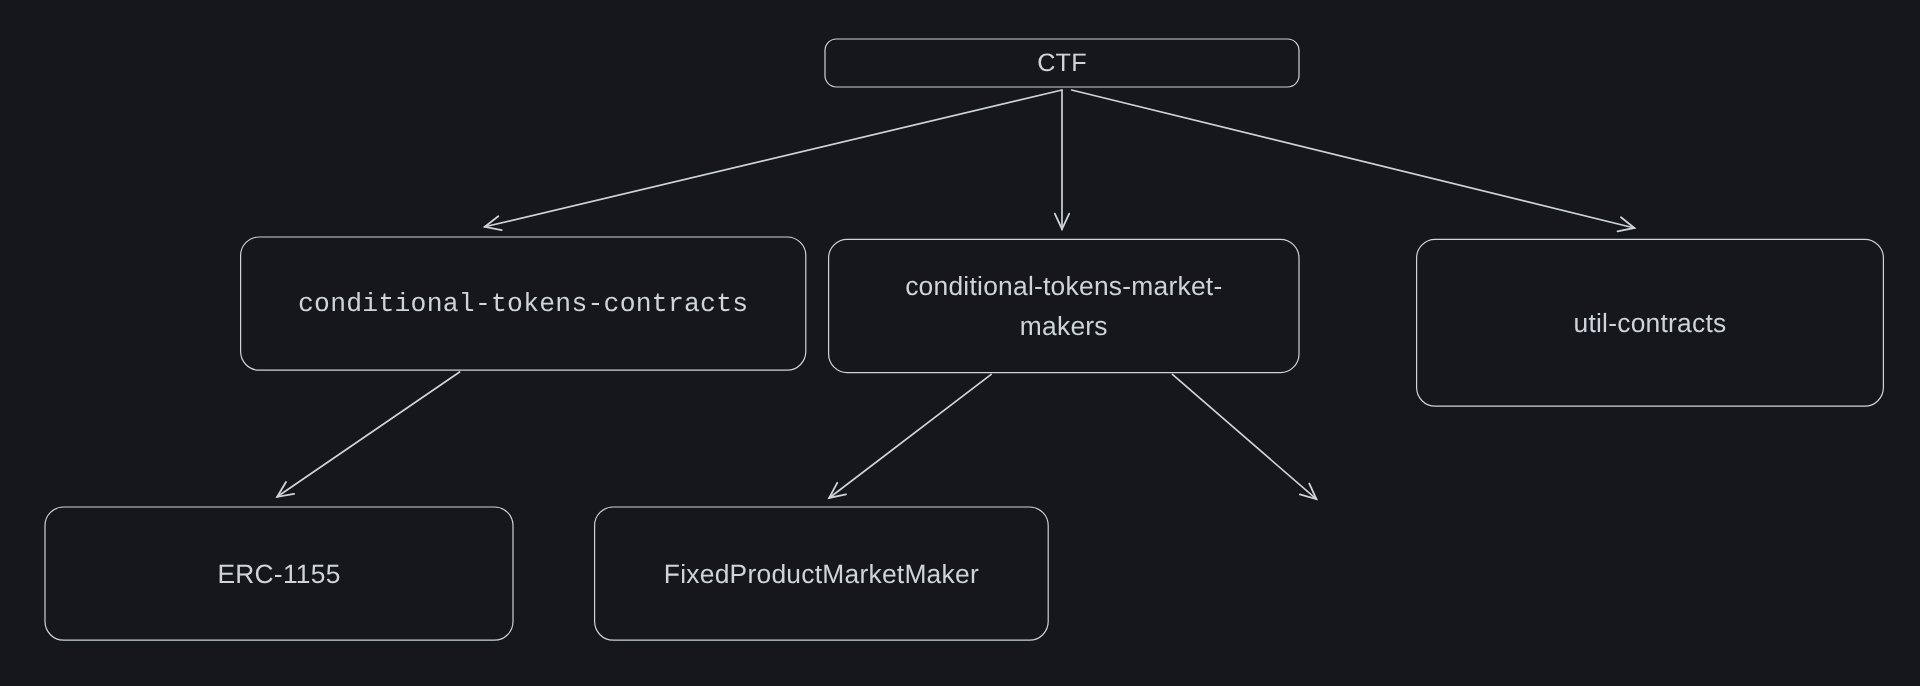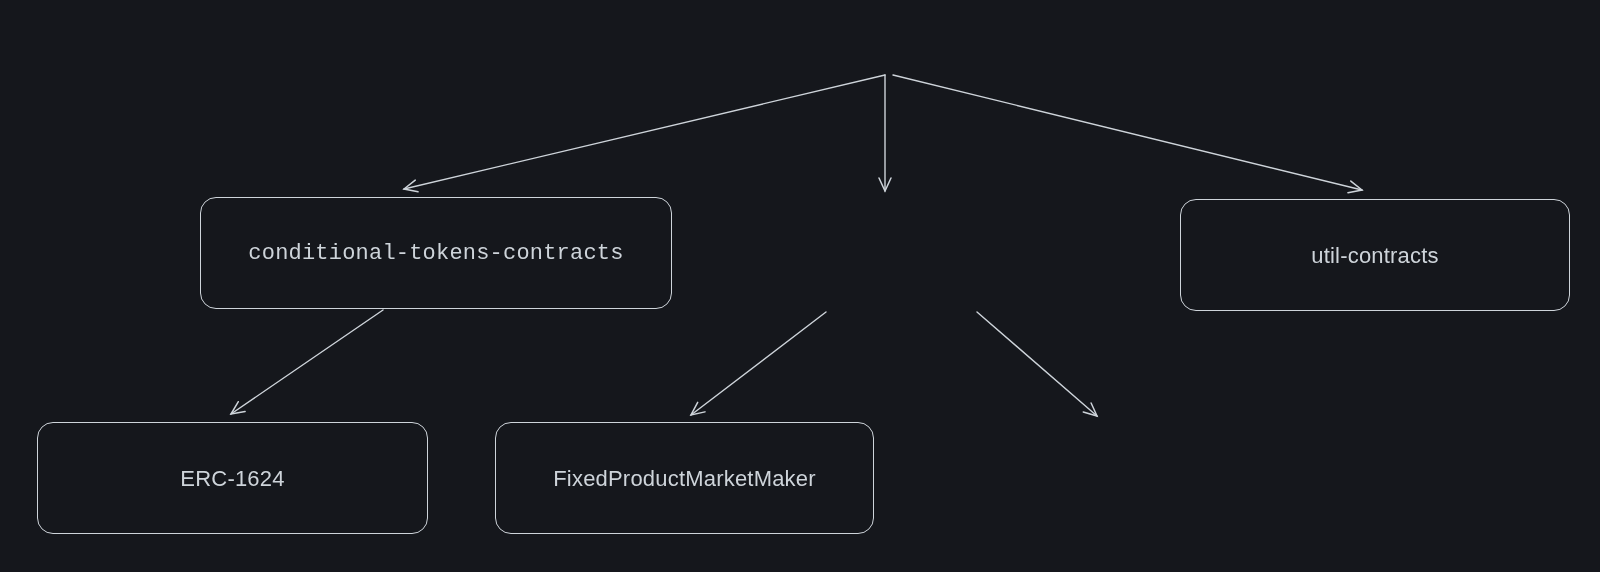--- a/index.html
+++ b/index.html
@@ -41,21 +41,21 @@
     justify-content: center;
     text-align: center;
     font-size: 22px;
     line-height: 33px;
     letter-spacing: 0.2px;
   }
   .node span { display: block; }
   .node-ctf  { left: 687px;  top: 32px;  width: 396px; height: 41px;  border-radius: 10px; font-size: 21px; }
   .node-ctc  { left: 200px;  top: 197px; width: 472px; height: 112px; font-family: Liberation Mono, monospace; }
   .node-ctmm { left: 690px;  top: 199px; width: 393px; height: 112px; }
-  .node-util { left: 1180px; top: 199px; width: 390px; height: 112px; }
+  .node-util { left: 1180px; top: 199px; width: 390px; height: 140px; }
   .node-erc  { left: 37px;   top: 422px; width: 391px; height: 112px; }
   .node-fpmm { left: 495px;  top: 422px; width: 379px; height: 112px; }
   .node-lmsr { left: 927px;  top: 423px; width: 390px; height: 111px; }
 </style>
 </head>
 <body>
 
 <div class="canvas">
 
   <svg class="arrows" viewBox="0 0 1600 572" xmlns="http://www.w3.org/2000/svg">
@@ -65,32 +65,39 @@
       </marker>
     </defs>
     <path d="M885,75 L404,189" marker-end="url(#ah)"></path>
     <path d="M885,75 L885,191" marker-end="url(#ah)"></path>
     <path d="M893,75 L1362,190" marker-end="url(#ah)"></path>
     <path d="M383,310 L231,414" marker-end="url(#ah)"></path>
     <path d="M826,312 L691,415" marker-end="url(#ah)"></path>
     <path d="M977,312 L1097,416" marker-end="url(#ah)"></path>
   </svg>
 
+  <div class="node node-ctf">
+    <span>CTF</span>
+  </div>
 
   <div class="node node-ctc">
     <span>conditional-tokens-contracts</span>
   </div>
 
+  <div class="node node-ctmm">
+    <span>conditional-tokens-market-</span>
+    <span>makers</span>
+  </div>
 
   <div class="node node-util">
     <span>util-contracts</span>
   </div>
 
   <div class="node node-erc">
-    <span>ERC-1624</span>
+    <span>ERC-1155</span>
   </div>
 
   <div class="node node-fpmm">
     <span>FixedProductMarketMaker</span>
   </div>
 
 
 </div>
 
 </body></html>

